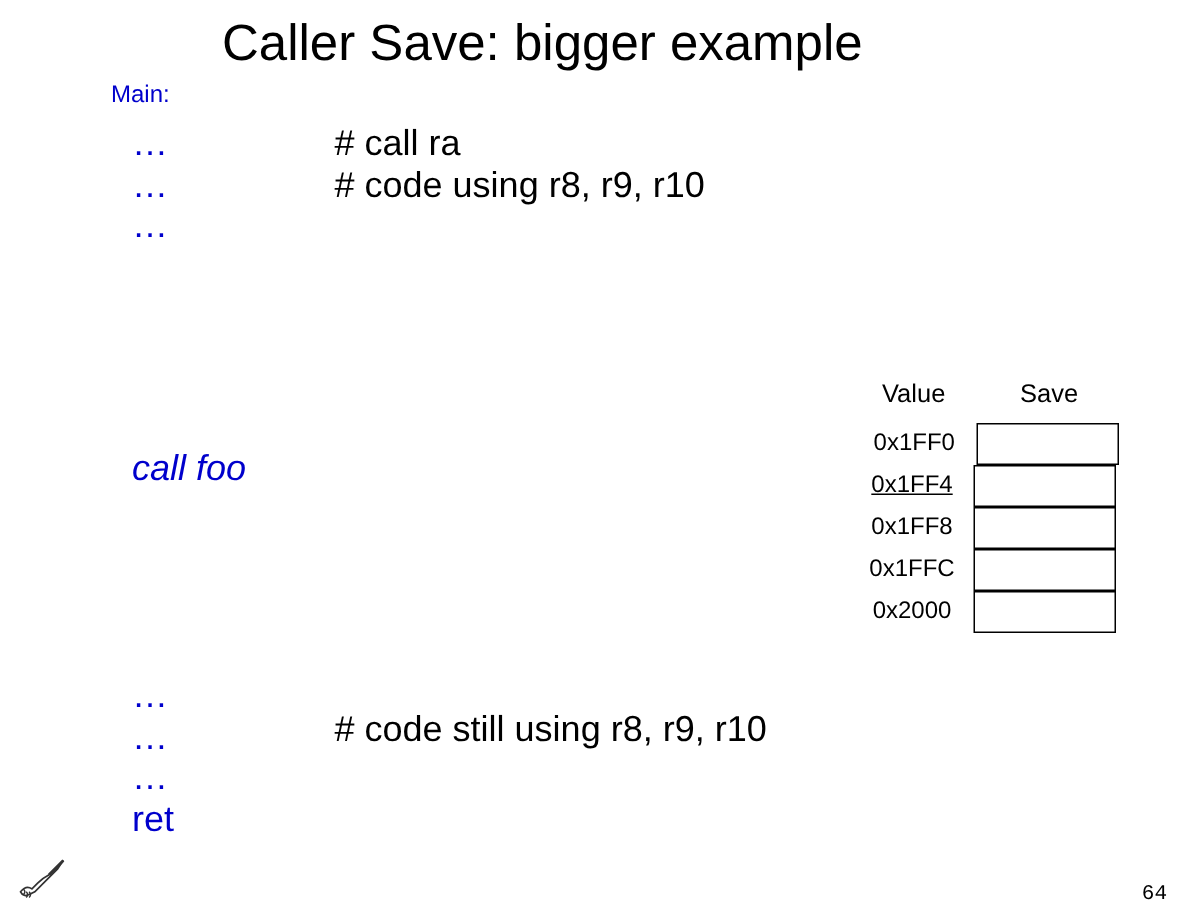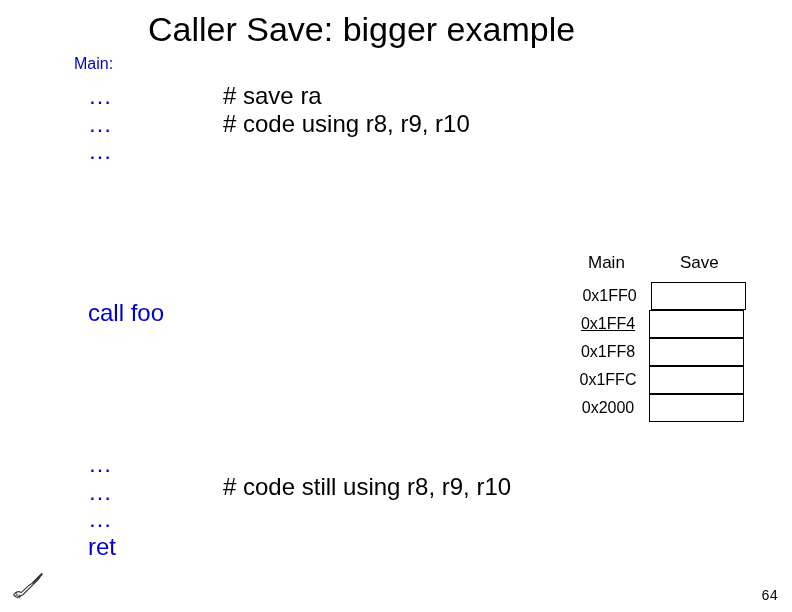--- a/index.html
+++ b/index.html
@@ -44,20 +44,21 @@
       font-size: 24px;
       color: #000;
       line-height: 1.15;
     }
     .call-foo {
       position: absolute;
       top: 299px;
       left: 88px;
       font-size: 24px;
       color: #0000cc;
+      font-style: italic;
     }
     .code-block-2 {
       position: absolute;
       top: 450px;
       left: 88px;
       font-size: 24px;
       color: #0000cc;
       line-height: 1.15;
     }
     .comment-block-2 {
@@ -128,27 +129,27 @@
 
 <div class="main-label">Main:</div>
 
 <div class="code-block-1">
   <div>…</div>
   <div>…</div>
   <div>…</div>
 </div>
 
 <div class="comment-block-1">
-  <div># save ra</div>
+  <div># call ra</div>
   <div># code using r8, r9, r10</div>
 </div>
 
 <div class="call-foo">call foo</div>
 
-<div class="addr-header">Main</div>
+<div class="addr-header">Value</div>
 <div class="value-header">Save</div>
 
 <div class="table-row row0">
   <div class="addr">0x1FF0</div>
   <div class="cell"></div>
 </div>
 <div class="table-row row1">
   <div class="addr">0x1FF4</div>
   <div class="cell"></div>
 </div>

